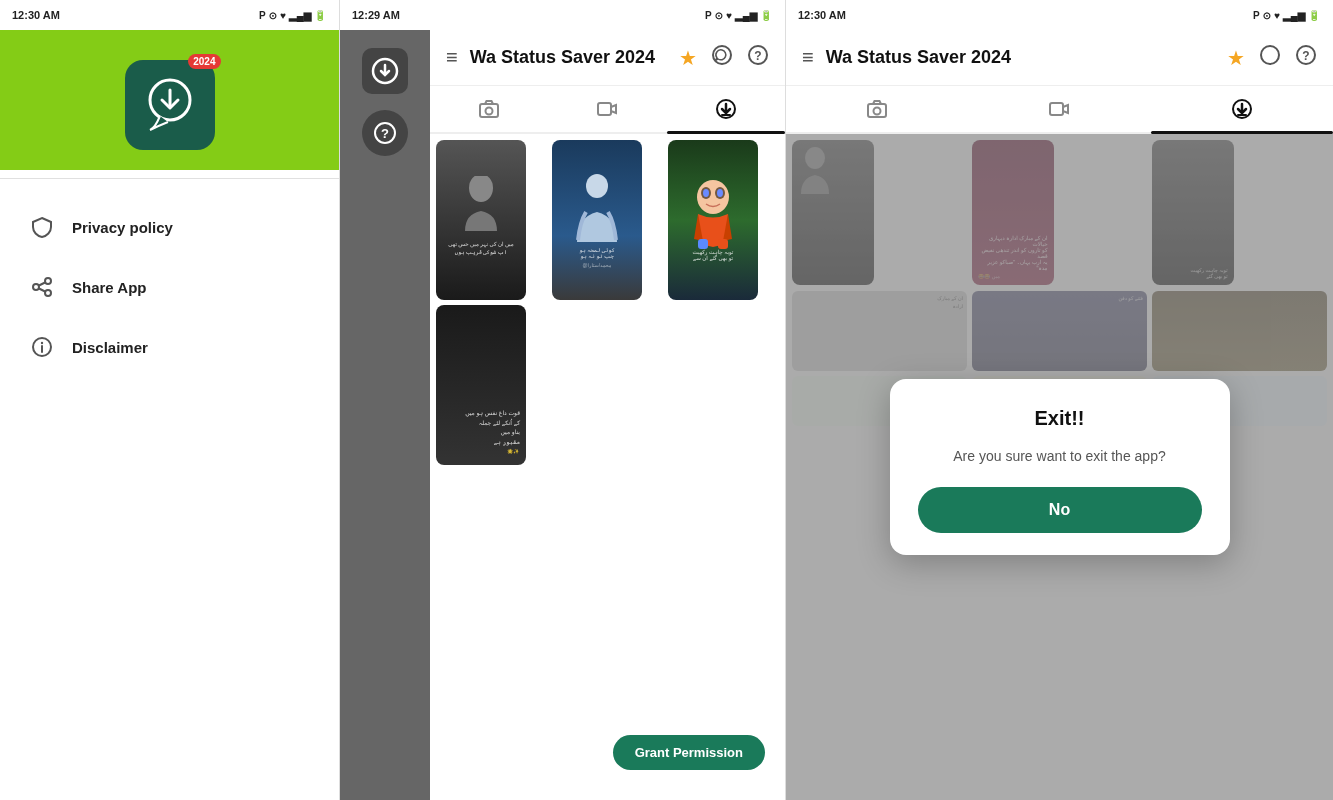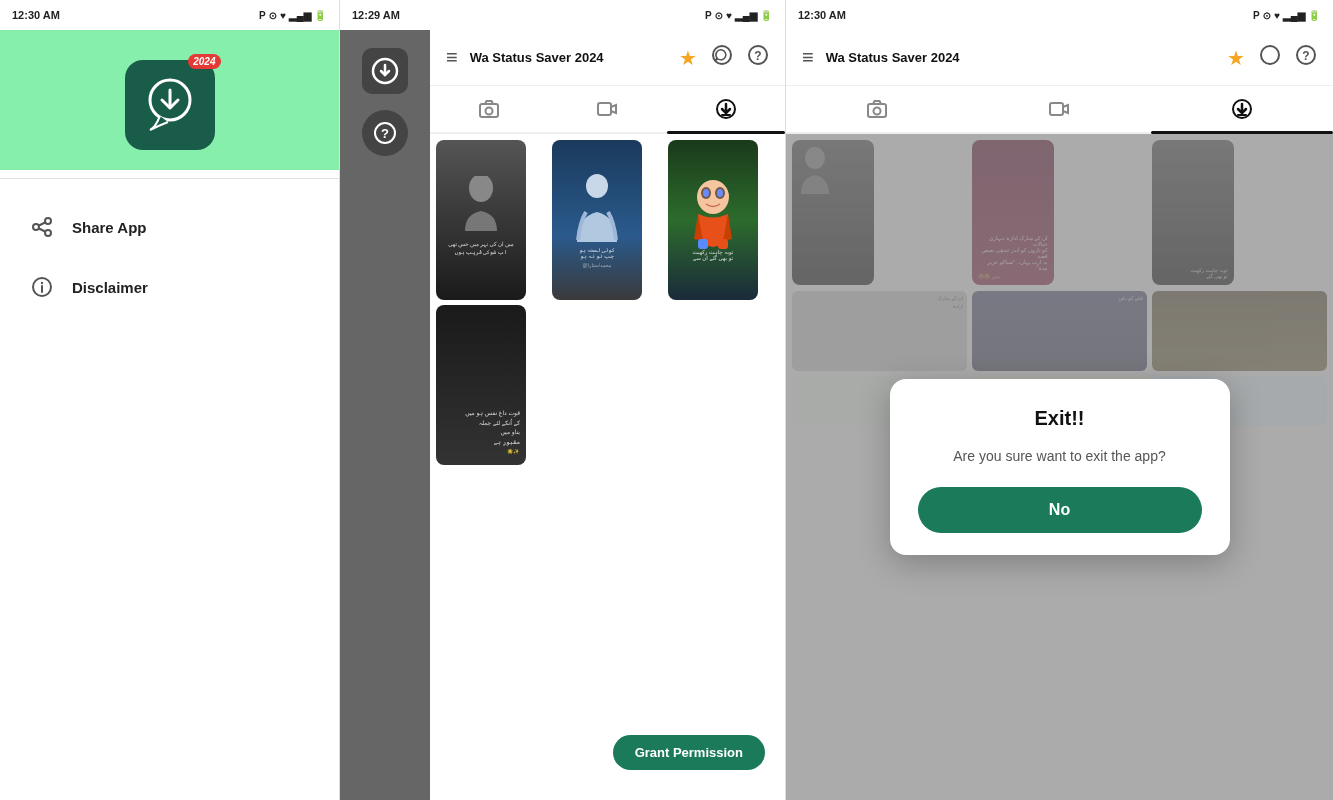--- a/index.html
+++ b/index.html
@@ -69,22 +69,21 @@
       gap: 3px;
       font-size: 10px;
     }
 
     
     .app-icon-area {
       display: flex;
       align-items: center;
       justify-content: center;
       padding: 30px 0 20px 0;
-      background: #86efac;
-      font-style: italic;
+      background: #84cc16;
     }
     .app-icon {
       width: 90px;
       height: 90px;
       background: #1a5c4a;
       border-radius: 18px;
       display: flex;
       align-items: center;
       justify-content: center;
       position: relative;
@@ -143,21 +142,21 @@
       background: #fff;
       border-bottom: 1px solid #eee;
       height: 56px;
     }
     .header-menu-icon {
       font-size: 20px;
       color: #555;
       cursor: pointer;
     }
     .header-title {
-      font-size: 13px;
+      font-size: 18px;
       font-weight: 700;
       color: #111;
       flex: 1;
     }
     .header-icons {
       display: flex;
       gap: 14px;
       align-items: center;
     }
     .header-icon {
@@ -340,20 +339,28 @@
         <path d="M20 38 Q15 50 10 52 Q18 48 28 44" fill="#1a5c4a" stroke="#fff" stroke-width="2"></path>
         <line x1="30" y1="12" x2="30" y2="28" stroke="#fff" stroke-width="3" stroke-linecap="round"></line>
         <polyline points="22,22 30,30 38,22" fill="none" stroke="#fff" stroke-width="3" stroke-linecap="round" stroke-linejoin="round"></polyline>
       </svg>
     </div>
   </div>
 
   <div class="divider"></div>
 
   <ul class="menu-list">
+    <li class="menu-item">
+      <span class="menu-icon">
+        <svg width="22" height="22" viewBox="0 0 22 22">
+            <path d="M11 2 L20 6 L20 11 C20 16 16 20 11 21 C6 20 2 16 2 11 L2 6 Z" fill="none" stroke="#555" stroke-width="2"></path>
+          </svg>
+      </span>
+      <span class="menu-label">Privacy policy</span>
+    </li>
     <li class="menu-item">
       <span class="menu-icon">
         <svg width="22" height="22" viewBox="0 0 22 22">
             <circle cx="17" cy="5" r="3" fill="none" stroke="#555" stroke-width="2"></circle>
             <circle cx="5" cy="11" r="3" fill="none" stroke="#555" stroke-width="2"></circle>
             <circle cx="17" cy="17" r="3" fill="none" stroke="#555" stroke-width="2"></circle>
             <line x1="14" y1="6.5" x2="8" y2="9.5" stroke="#555" stroke-width="2"></line>
             <line x1="8" y1="12.5" x2="14" y2="15.5" stroke="#555" stroke-width="2"></line>
           </svg>
       </span>

